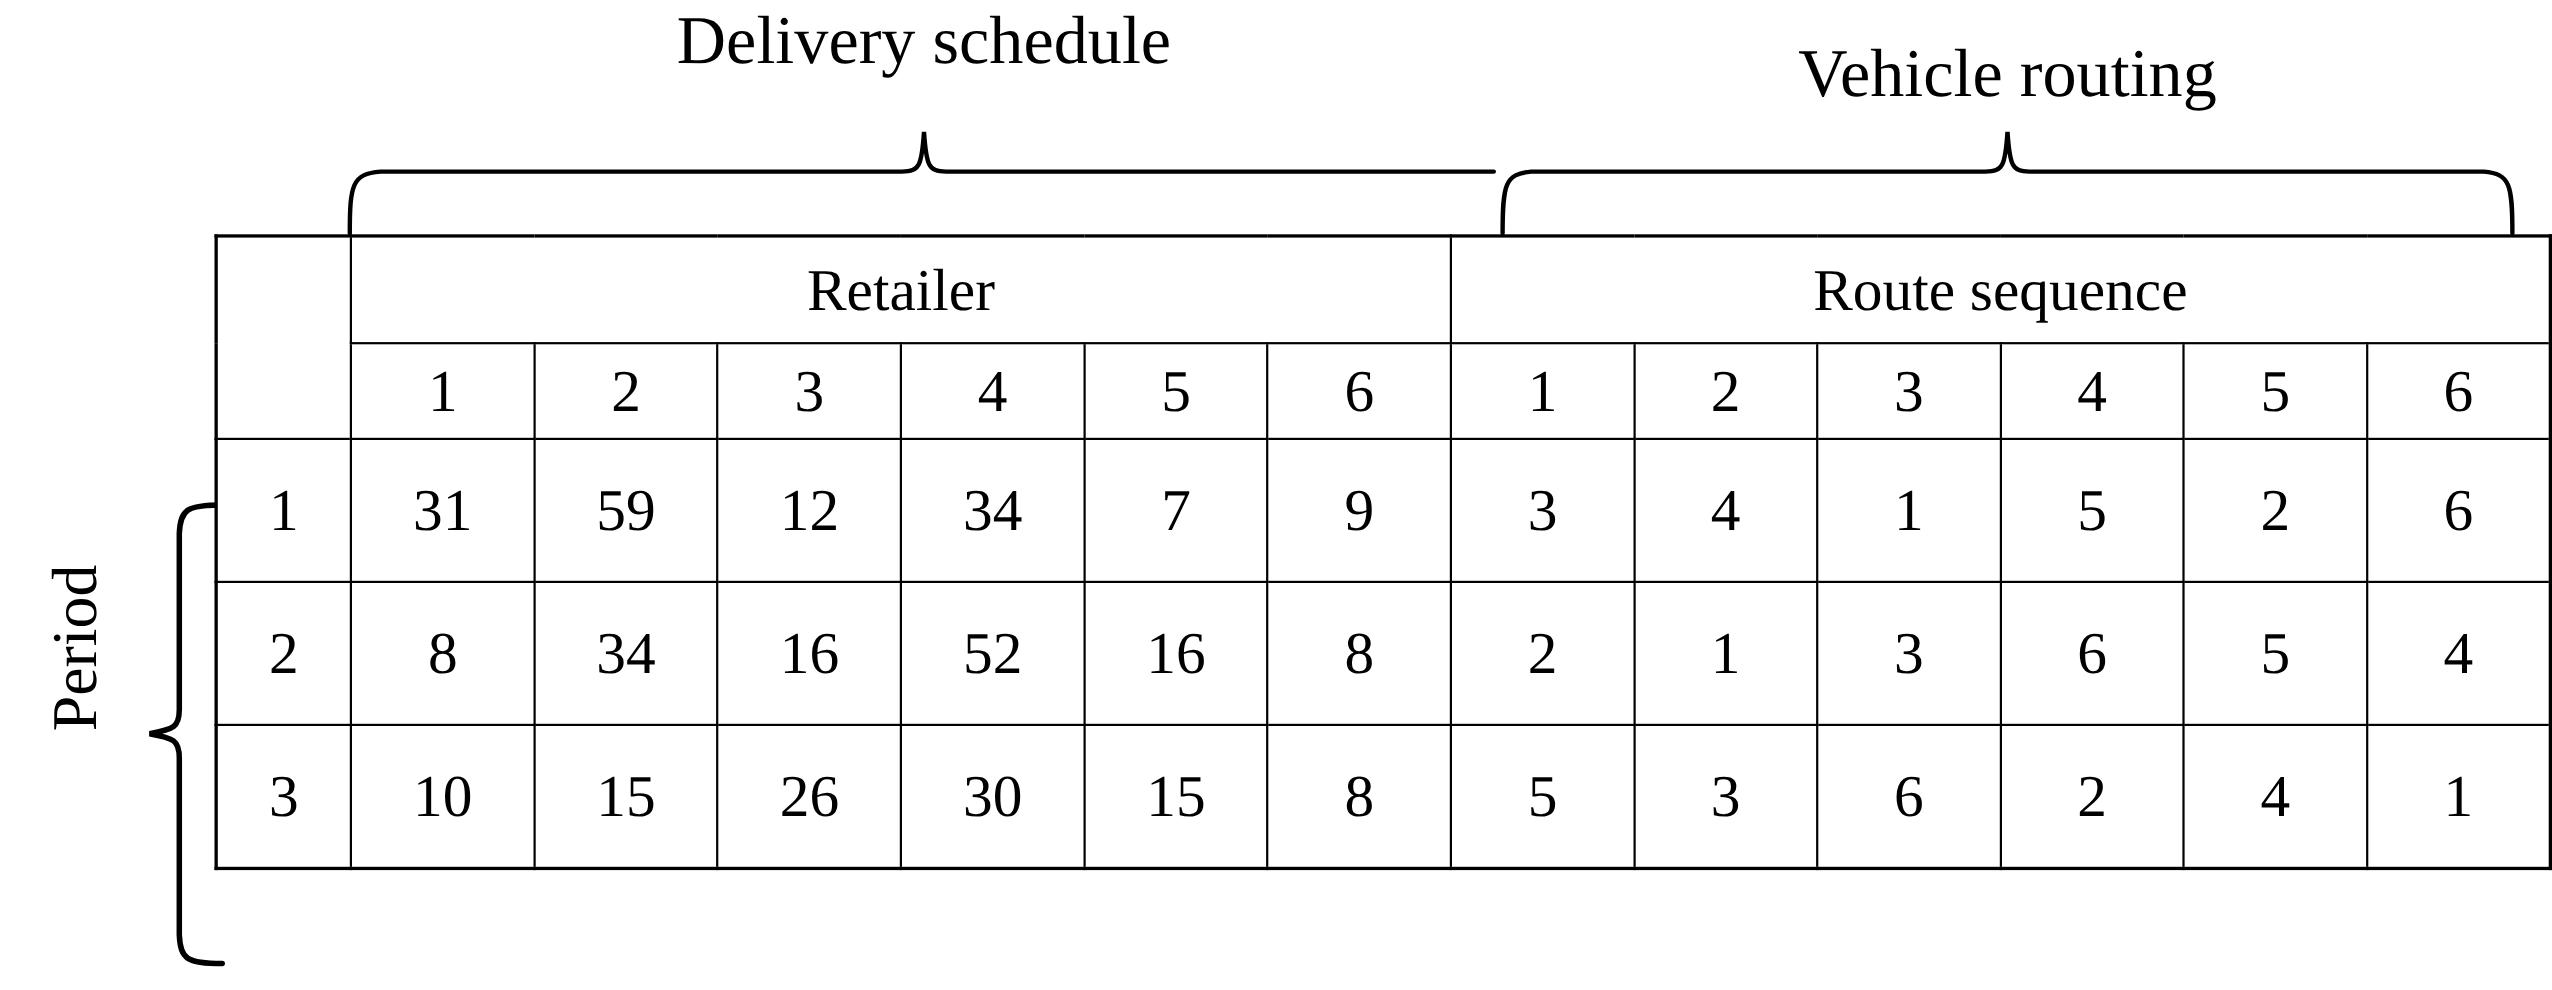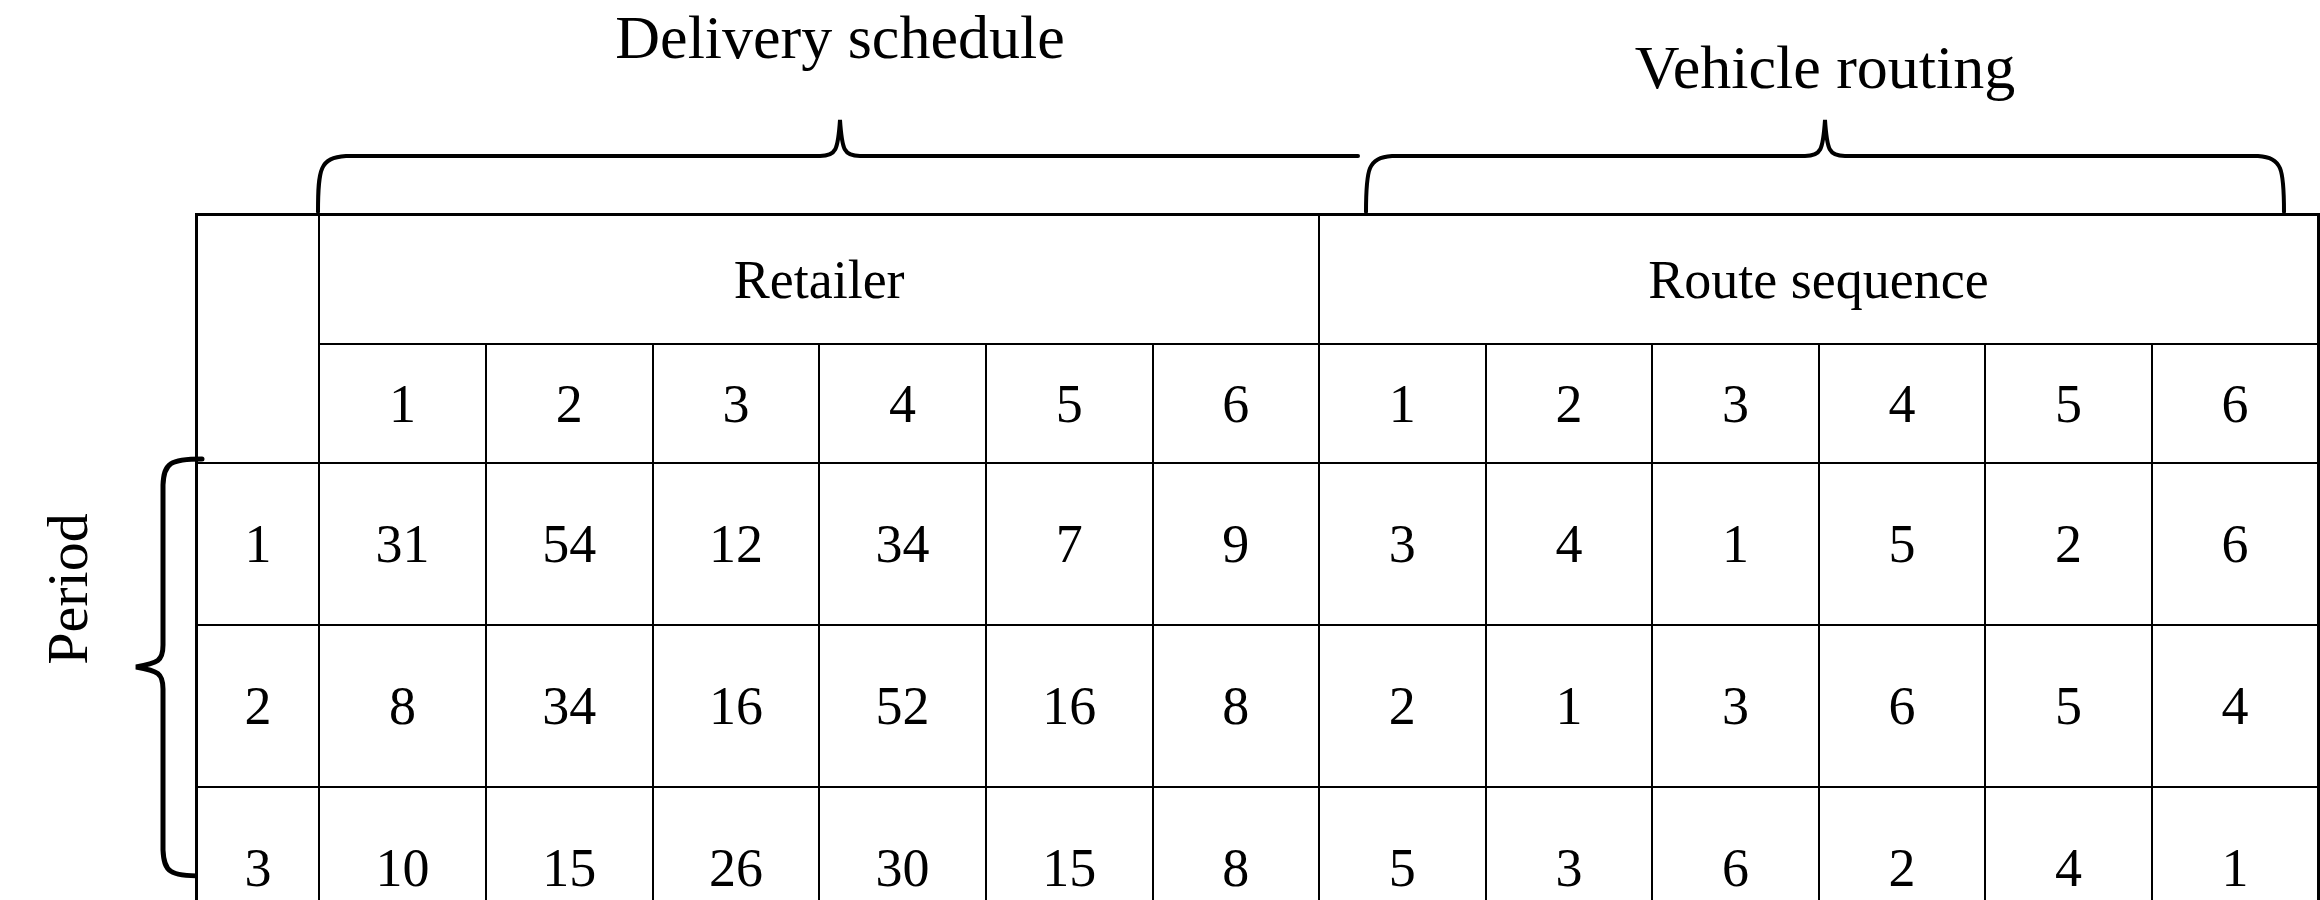--- a/index.html
+++ b/index.html
@@ -44,21 +44,21 @@
 
   
   #tbl{
     position:absolute;
     left:195px;top:213px;
     border-collapse:collapse;
     table-layout:fixed;
   }
   #tbl td,#tbl th{
     border:2px solid #000;
-    padding:16px;
+    padding:0;
     margin:0;
     text-align:center;
     vertical-align:middle;
     font-weight:normal;
     font-size:54px;
     background:#fff;
   }
   
   #tbl td.stub-blank{border:none;background:transparent;}
 
@@ -154,21 +154,21 @@
         <td>2</td>
         <td>3</td>
         <td>4</td>
         <td>5</td>
         <td>6</td>
       </tr>
 
       <tr class="r-data first">
         <td class="period-cell">1</td>
         <td>31</td>
-        <td>54</td>
+        <td>59</td>
         <td>12</td>
         <td>34</td>
         <td>7</td>
         <td>9</td>
         <td>3</td>
         <td>4</td>
         <td>1</td>
         <td>5</td>
         <td>2</td>
         <td>6</td>

